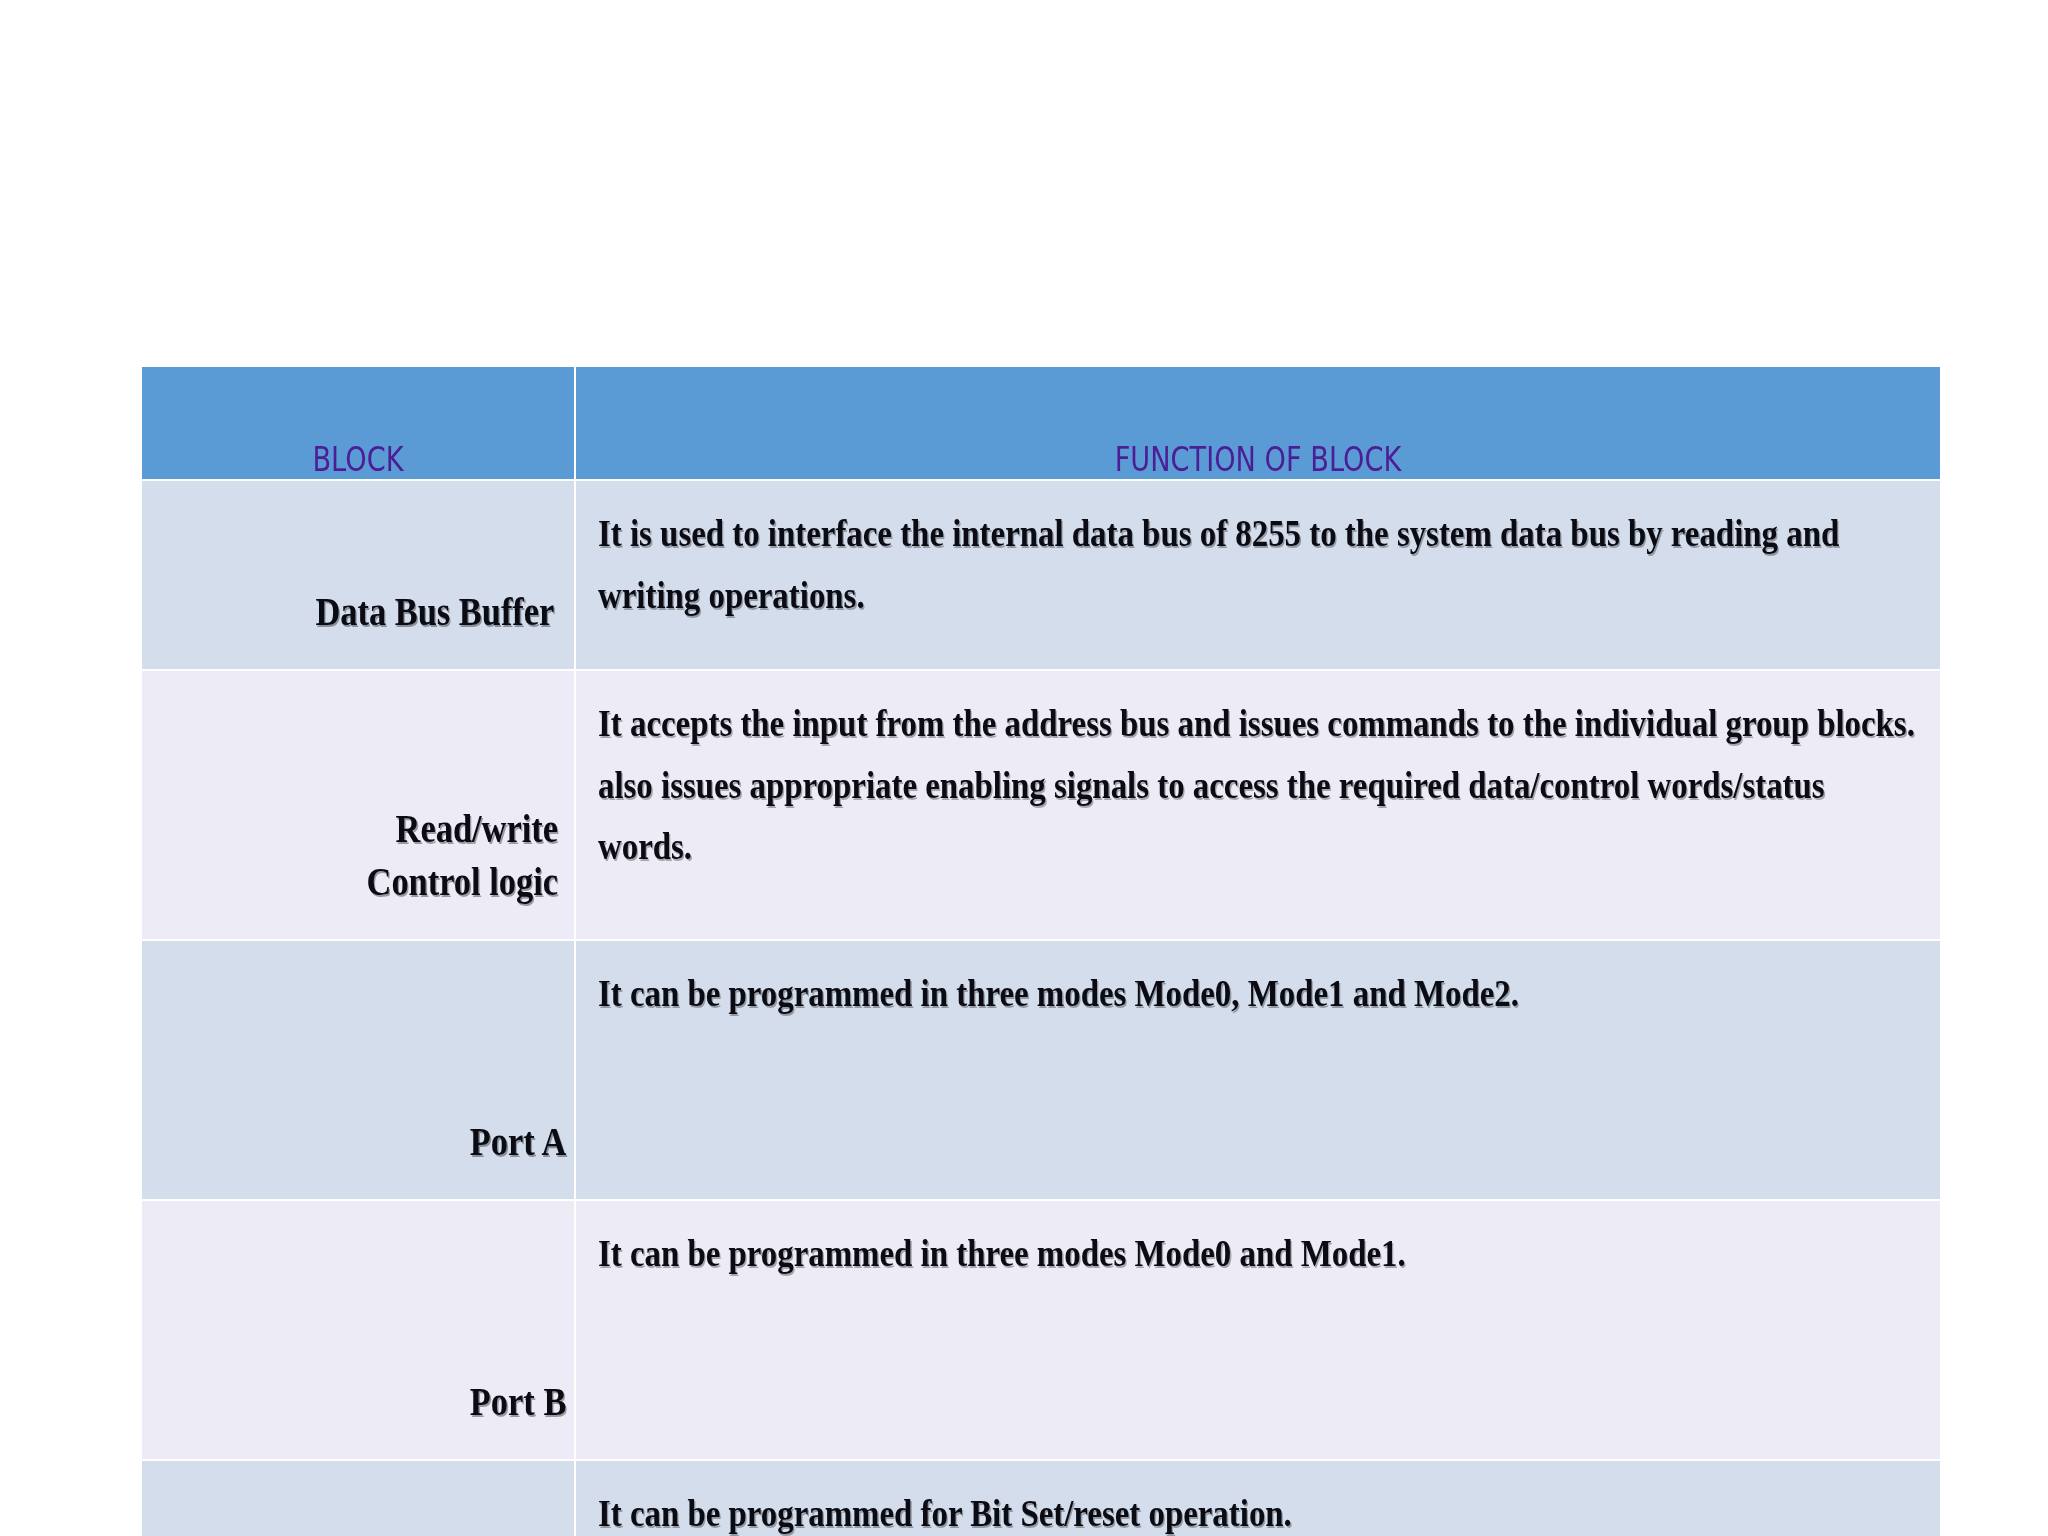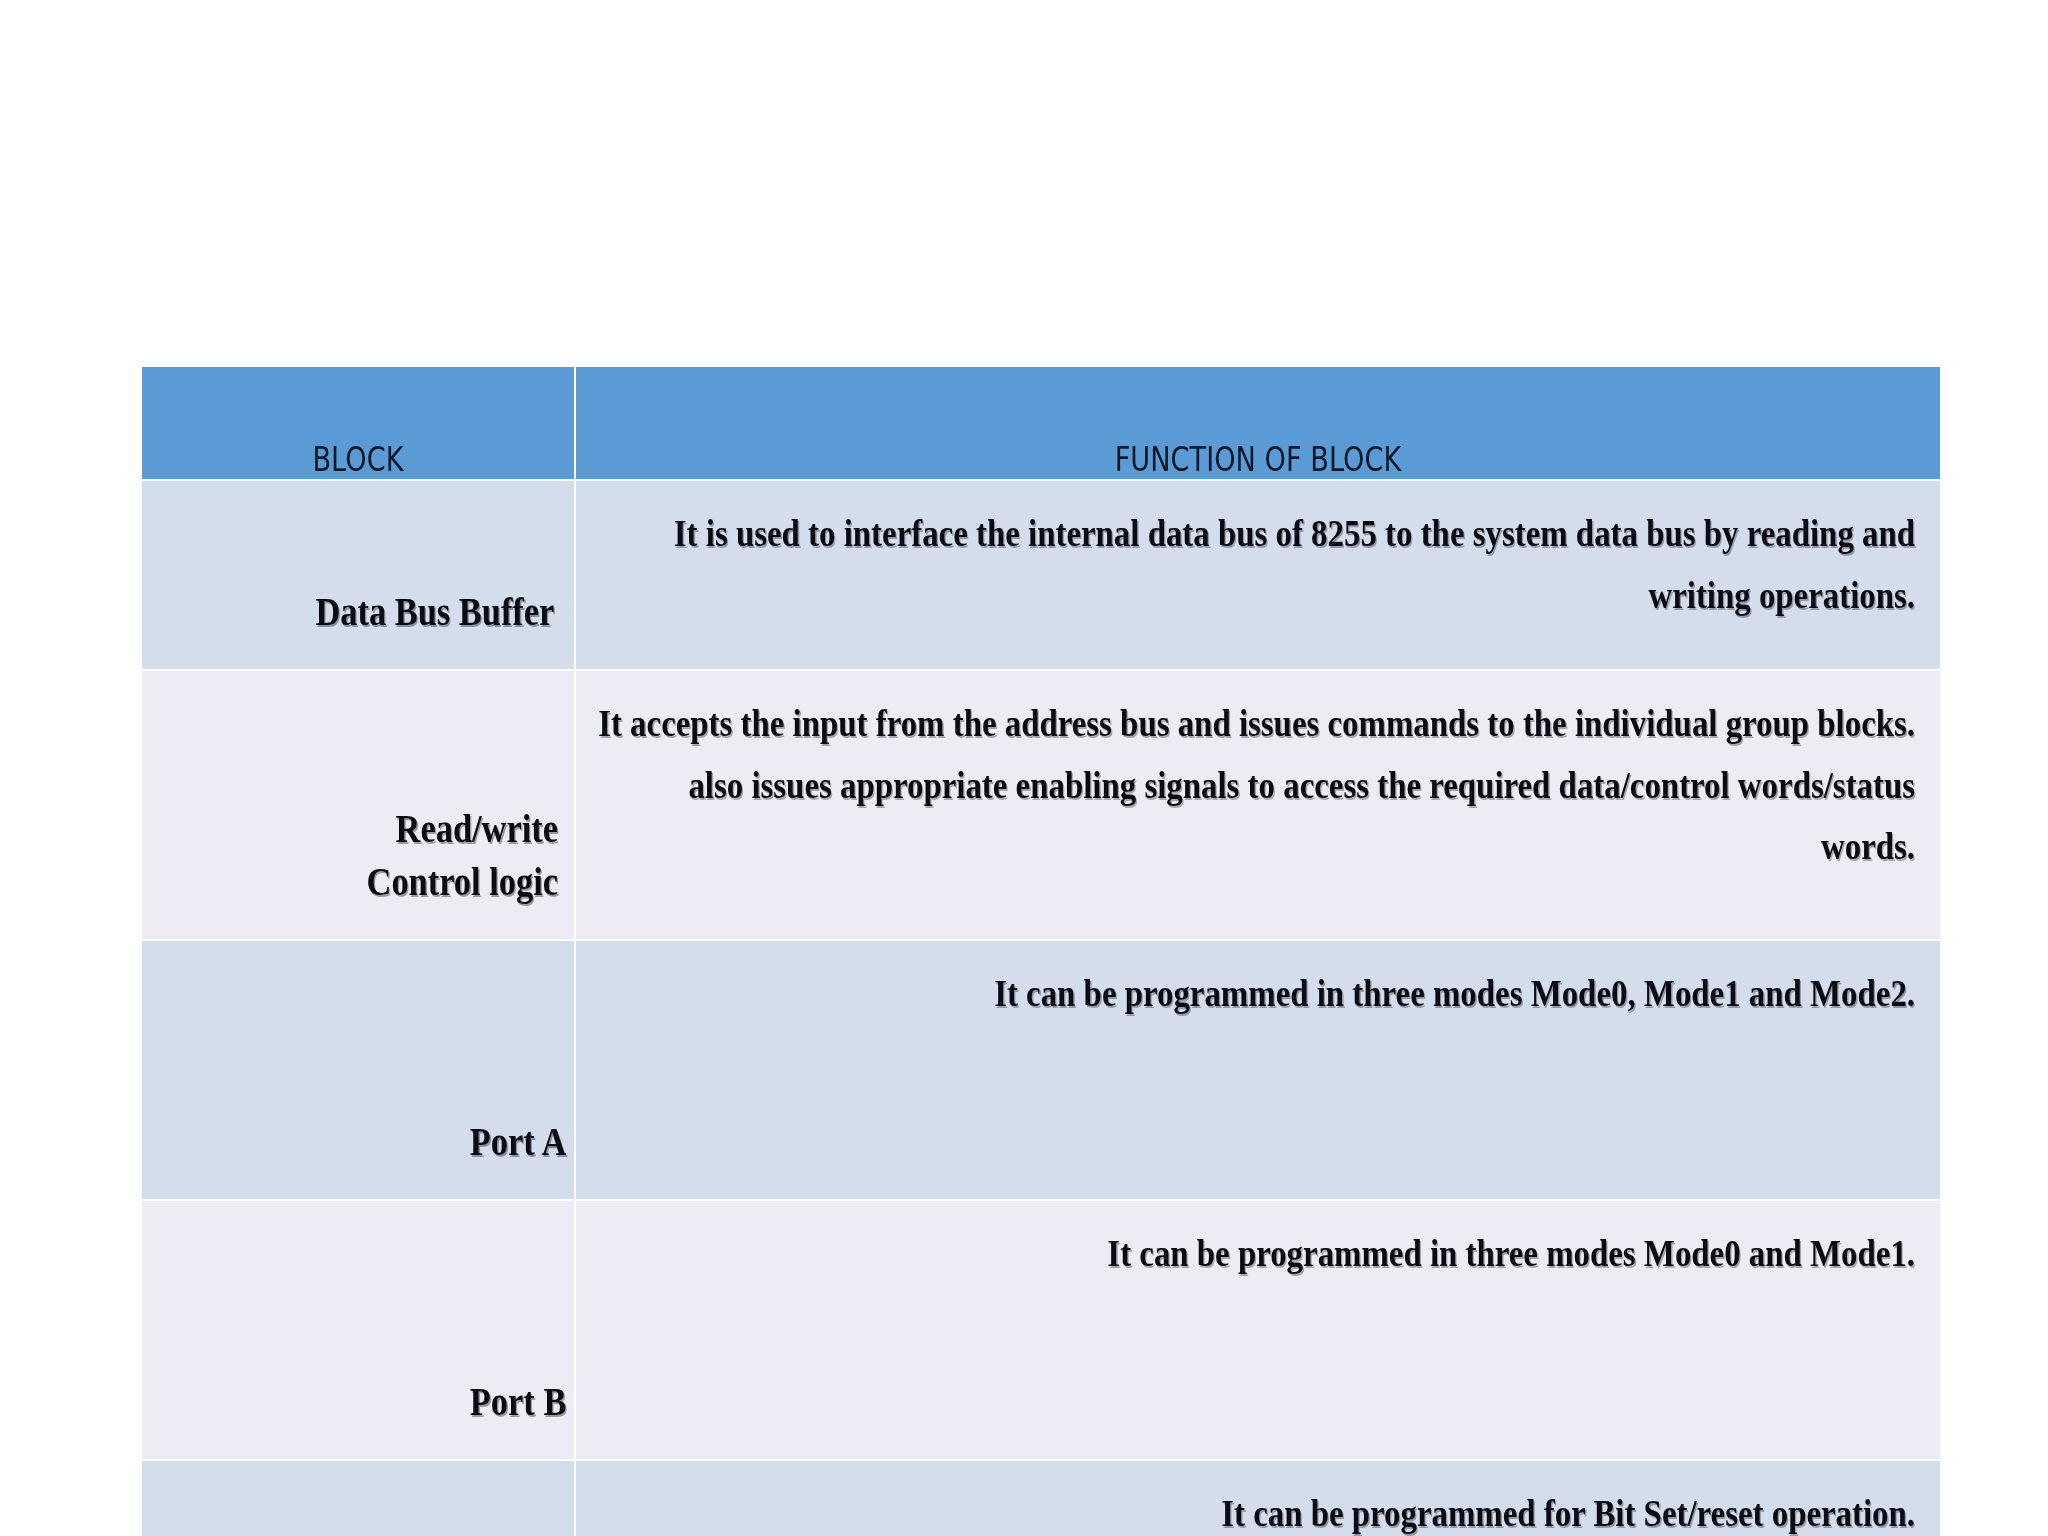--- a/index.html
+++ b/index.html
@@ -66,21 +66,21 @@
   .tbl col.c-func  { width: 1366px; }
 
   .tbl th, .tbl td {
     border: 2px solid #ffffff;
     padding: 0;
     vertical-align: bottom;
   }
 
   thead th {
     background: #5B9BD5;
-    color: #0f172a;
+    color: #4c1d95;
     height: 112px;
     vertical-align: top;
     font-family: "DejaVu Sans", "Liberation Sans", sans-serif;
     font-weight: normal;
     font-size: 34px;
     letter-spacing: 0px;
   }
   .th-inner {
     display: block;
     padding-top: 22px;
@@ -106,21 +106,20 @@
     line-height: 1.32;
     padding-bottom: 30px;
     transform: scaleX(0.86);
     text-shadow: 1.5px 1.5px 0 rgba(0,0,0,0.35);
     white-space: pre-line;
   }
 
   td.func-cell {
     vertical-align: top;
     padding: 22px 18px 18px 22px;
-    text-align: right;
   }
   .func-text {
     display: block;
     font-family: "Liberation Serif", "DejaVu Serif", serif;
     font-weight: bold;
     font-size: 38px;
     color: #0b0b14;
     line-height: 1.62;
     transform: scaleX(0.865);
     transform-origin: left top;

